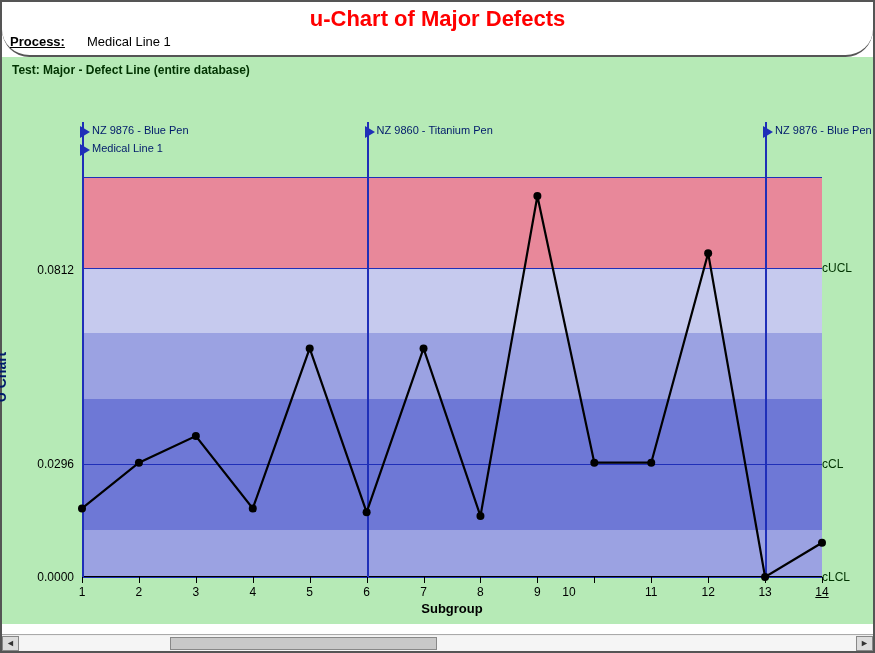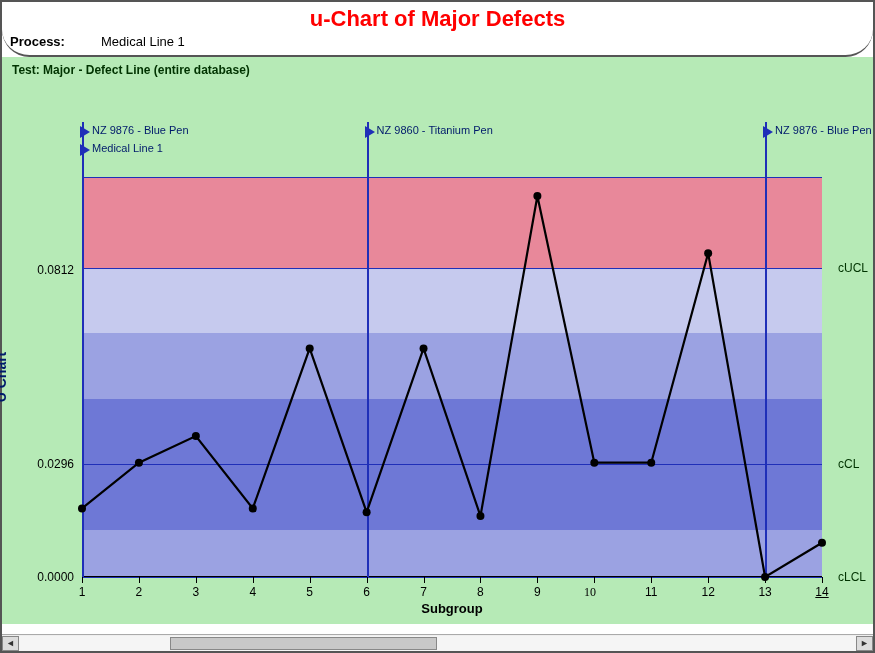--- a/index.html
+++ b/index.html
@@ -1,34 +1,34 @@
 <!DOCTYPE html>
 <html><head>
 <meta charset="utf-8">
 <style>
   * { box-sizing: border-box; margin: 0; padding: 0; }
   body { font-family: Arial, sans-serif; background: #fff; }
   .window { width: 875px; height: 653px; border: 2px solid #555; position: relative; background: #fff; }
   .header-area { background: #fff; border-bottom: 2px solid #555; padding: 4px 8px 6px; border-radius: 30px; }
   .title { color: #ff0000; font-size: 22px; font-weight: bold; text-align: center; }
   .meta-row { display: flex; font-size: 13px; margin-top: 2px; }
-  .meta-label { width: 91px; font-weight: bold; }
+  .meta-label { width: 77px; font-weight: bold; text-decoration: underline; }
   .meta-value { font-weight: normal; }
   .chart-area { background: #b6eab6; position: relative; height: 567px; }
   .chart-subtitle { font-size: 12px; font-weight: bold; color: #003300; padding: 6px 10px; }
   .plot-frame { position: absolute; left: 80px; top: 120px; width: 740px; height: 400px; }
   .plot-bg { position: absolute; left: 0; top: 0; width: 100%; height: 100%; }
   .zone { position: absolute; left: 0; width: 100%; }
   .z-red { background: #e8889a; }
   .z-b1 { background: #c6caee; }
   .z-b2 { background: #9ba2e2; }
   .z-b3 { background: #6e78d6; }
   .cl-line { position: absolute; left: 0; width: 100%; height: 0; border-top: 1px solid #1f2fb8; }
   .y-tick { position: absolute; right: 100%; padding-right: 8px; font-size: 12px; transform: translateY(-50%); }
-  .cl-label { position: absolute; left: 100%; padding-left: 16px; font-size: 12px; color: #003300; transform: translateY(-50%); }
+  .cl-label { position: absolute; left: 100%; padding-left: 0; font-size: 12px; color: #003300; transform: translateY(-50%); }
   .x-tick-line { position: absolute; top: 100%; width: 0; height: 6px; border-left: 1px solid #000; }
   .x-tick-label { position: absolute; top: 100%; margin-top: 8px; font-size: 12px; transform: translateX(-50%); }
   .x-axis-label { position: absolute; top: 100%; left: 50%; margin-top: 24px; font-size: 13px; font-weight: bold; transform: translateX(-50%); }
   .y-axis-label { position: absolute; right: 100%; top: 50%; margin-right: 55px; font-size: 14px; font-weight: bold; color: #001a6b; transform: translateY(-50%) rotate(-90deg); white-space: nowrap; }
   .axis-line { position: absolute; background: #000; }
   .axis-bottom { left: 0; bottom: 0; width: 100%; height: 1px; }
   .axis-left { left: 0; top: 0; width: 1px; height: 100%; }
   .vline { position: absolute; width: 0; border-left: 2px solid #1f2fb8; }
   .vmarker-arrow { position: absolute; width: 0; height: 0; border-top: 6px solid transparent; border-bottom: 6px solid transparent; border-left: 10px solid #1f2fb8; }
   .vmarker-label { position: absolute; font-size: 11px; color: #001a6b; white-space: nowrap; }
@@ -93,21 +93,21 @@
           <div class="x-tick-label" style="left: 227.692px;">5</div>
           <div class="x-tick-line" style="left: 284.615px;"></div>
           <div class="x-tick-label" style="left: 284.615px;">6</div>
           <div class="x-tick-line" style="left: 341.538px;"></div>
           <div class="x-tick-label" style="left: 341.538px;">7</div>
           <div class="x-tick-line" style="left: 398.462px;"></div>
           <div class="x-tick-label" style="left: 398.462px;">8</div>
           <div class="x-tick-line" style="left: 455.385px;"></div>
           <div class="x-tick-label" style="left: 455.385px;">9</div>
           <div class="x-tick-line" style="left: 512.308px;"></div>
-          <div class="x-tick-label" style="left: 508px; font-family: Liberation Serif, serif;">10</div>
+          <div class="x-tick-label" style="left: 487px;">10</div>
           <div class="x-tick-line" style="left: 569.231px;"></div>
           <div class="x-tick-label" style="left: 569.231px;">11</div>
           <div class="x-tick-line" style="left: 626.154px;"></div>
           <div class="x-tick-label" style="left: 626.154px;">12</div>
           <div class="x-tick-line" style="left: 683.077px;"></div>
           <div class="x-tick-label" style="left: 683.077px;">13</div>
           <div class="x-tick-line" style="left: 740px;"></div>
           <div class="x-tick-label" style="left: 740px; text-decoration: underline;">14</div>
         </div>
       <div class="x-axis-label">Subgroup</div>

